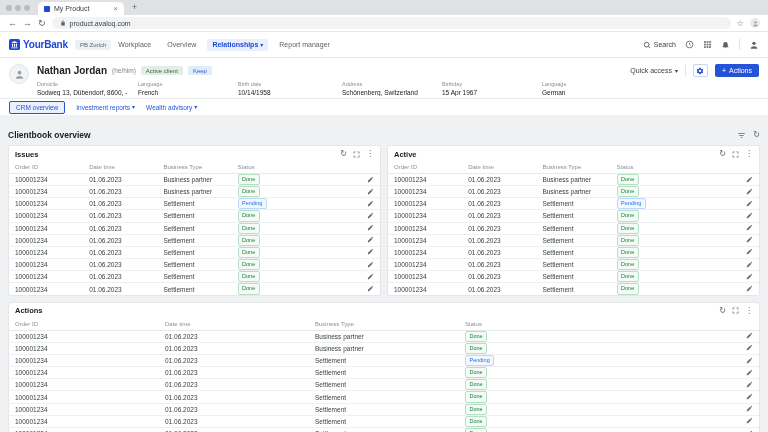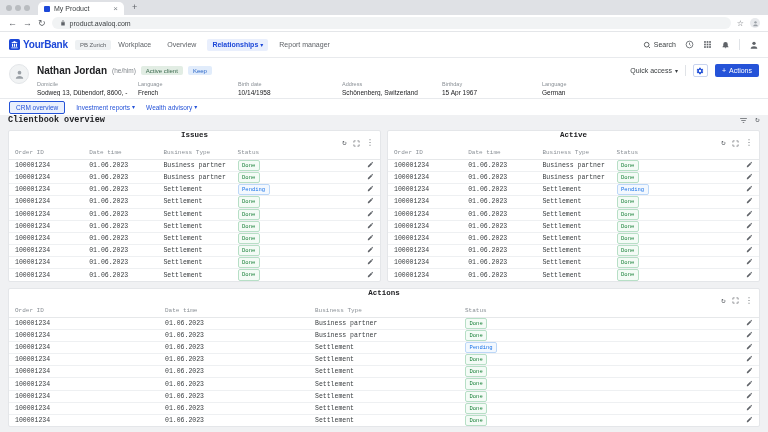--- a/index.html
+++ b/index.html
@@ -63,28 +63,28 @@
   .f-label { font-size:5.5px; color:#8a9096; margin-bottom:1.5px; white-space:nowrap; }
   .f-value { font-size:6.5px; color:#202124; white-space:nowrap; }
 
   
   .subtabs { display:flex; align-items:center; gap:11px; padding:0 9px; height:16px; background:#fff; flex:0 0 auto; }
   .chip { border:1px solid var(--accent,#2553d8); color:var(--accent,#2553d8); background:#eaf0fd;
     font-size:6.5px; padding:2px 6px; border-radius:2px; cursor:pointer; }
   .subtab { color:var(--accent,#2553d8); font-size:6.5px; display:flex; align-items:center; gap:2px; cursor:pointer; }
 
   
-  .content { flex:1; background:var(--content-bg,#f0f1f3); padding:0 8px; overflow:hidden;font-family:Liberation Mono, monospace; }
+  .content { flex:1; background:var(--content-bg,#f0f1f3); padding:15px 8px; overflow:hidden; }
   .content-head { display:flex; align-items:center; margin-bottom:5px; }
   .content-title { font-size:8.5px; font-weight:700; color:#202124; }
   .content-icons { margin-left:auto; display:flex; align-items:center; gap:7px; color:#5f6368; }
   .txt-icon { color:#5f6368; font-size:8px; line-height:1; cursor:pointer; }
   .cards-top { display:grid; grid-template-columns:1fr 1fr; gap:6px; margin-bottom:6px; }
   .card { background:#fff; border:1px solid #e4e6e9; border-radius:2px; overflow:hidden; }
-  .card-head { display:flex; align-items:center; height:16px; padding:0 6px;flex-direction:column; }
+  .card-head { display:flex; align-items:center; height:16px; padding:0 6px; }
   .card-title { font-size:7.5px; font-weight:700; color:#202124; }
   .card-icons { margin-left:auto; display:flex; align-items:center; gap:6px; }
 
   table { width:100%; border-collapse:collapse; table-layout:fixed; }
   th { font-size:6px; font-weight:400; color:#8a9096; text-align:left; padding:2px 6px 3px;
     border-bottom:1px solid #e6e8ea; white-space:nowrap; overflow:hidden; }
   td { font-size:6.5px; color:#3c4043; padding:0 6px; height:12px; border-bottom:1px solid #eef0f2;
     white-space:nowrap; overflow:hidden; }
   tbody tr:last-child td { border-bottom:none; }
   .pill { display:inline-block; font-size:5.5px; padding:1px 3.5px; border-radius:2px; border:1px solid; line-height:1.3; }

